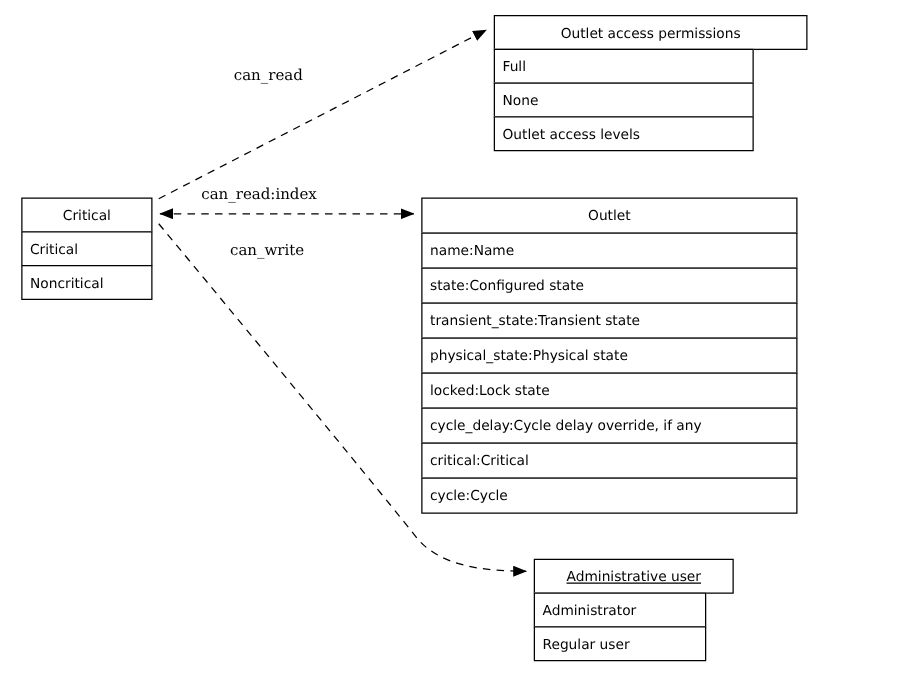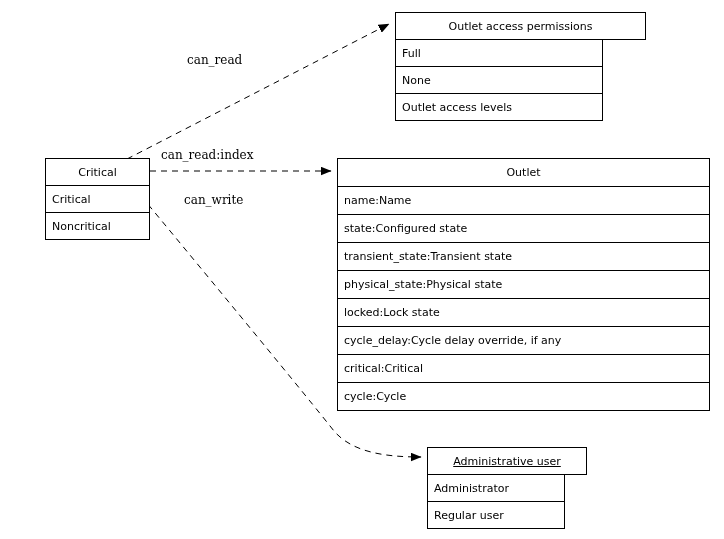--- a/index.html
+++ b/index.html
@@ -47,21 +47,21 @@
   .node-row:first-child {
     margin-top: 0;
   }
   .node-row.header {
     justify-content: center;
   }
   
   .node-critical .node-row { width: 105px; }
   .node-permissions .node-row.header { width: 251px; }
   .node-permissions .node-row { width: 208px; }
-  .node-outlet .node-row { width: 373px; height: 29px; }
+  .node-outlet .node-row { width: 301px; height: 29px; }
   .node-admin .node-row.header { width: 160px; text-decoration: underline; }
   .node-admin .node-row { width: 138px; }
 
   .edge-label {
     position: absolute;
     font-family: "DejaVu Serif", "Liberation Serif", serif;
     font-size: 12px;
     color: #000000;
     white-space: nowrap;
   }
@@ -84,21 +84,21 @@
 
     <path class="edge" d="M 127 179 C 215 285, 308 398, 334 431 C 352 452, 384 457, 421 457" marker-end="url(#arrowhead)"></path>
   </svg>
 
   <div class="edge-label" style="left:187px; top:53px;">can_read</div>
 
   <div class="edge-label" style="left:161px; top:148px;">can_read:index</div>
 
   <div class="edge-label" style="left:184px; top:193px;">can_write</div>
 
-  <div class="node node-critical" style="left:17px; top:158px;margin-left:28px;">
+  <div class="node node-critical" style="left:17px; top:158px;">
     <div class="node-row header">Critical</div>
     <div class="node-row">Critical</div>
     <div class="node-row">Noncritical</div>
   </div>
 
   <div class="node node-permissions" style="left:395px; top:12px;">
     <div class="node-row header">Outlet access permissions</div>
     <div class="node-row">Full</div>
     <div class="node-row">None</div>
     <div class="node-row">Outlet access levels</div>

